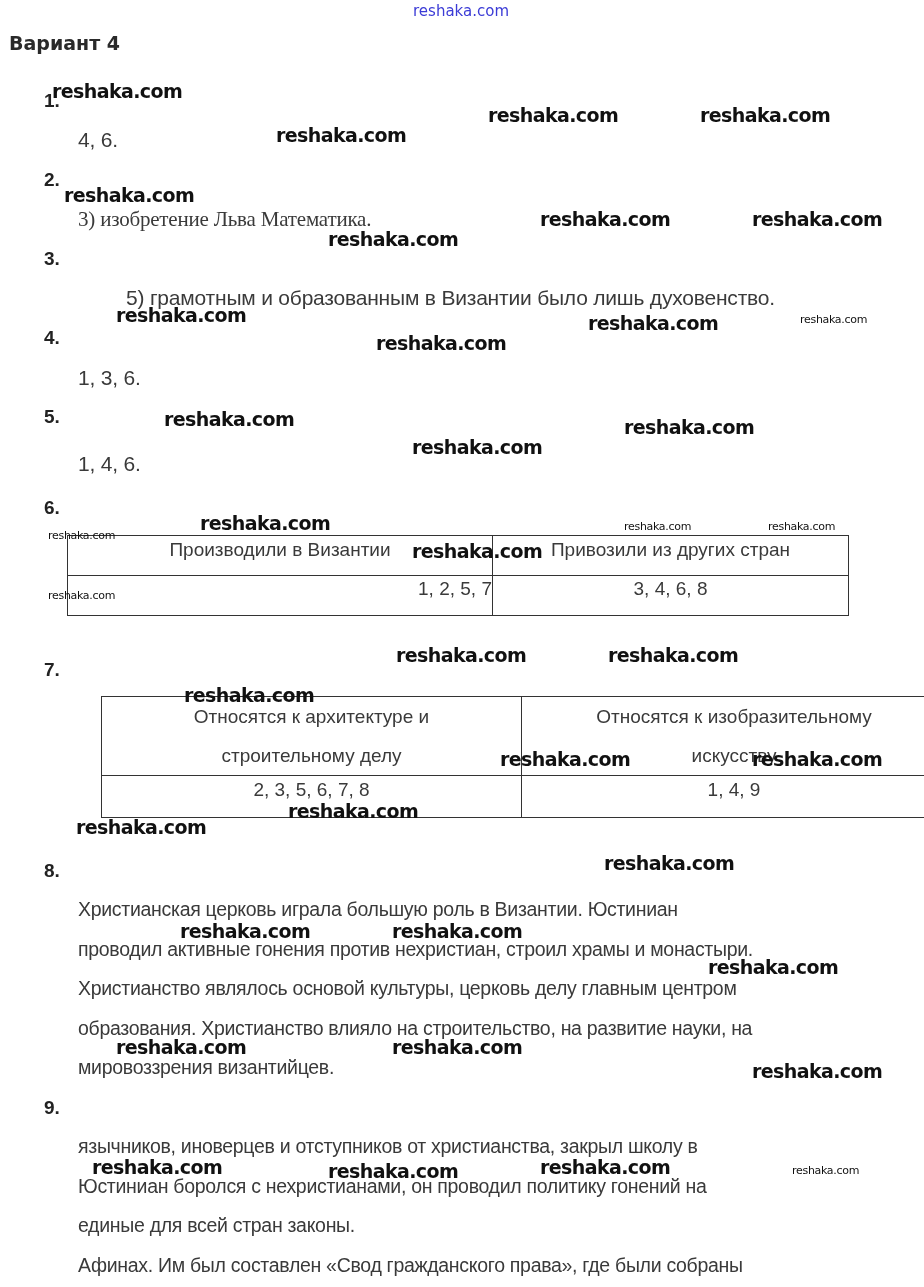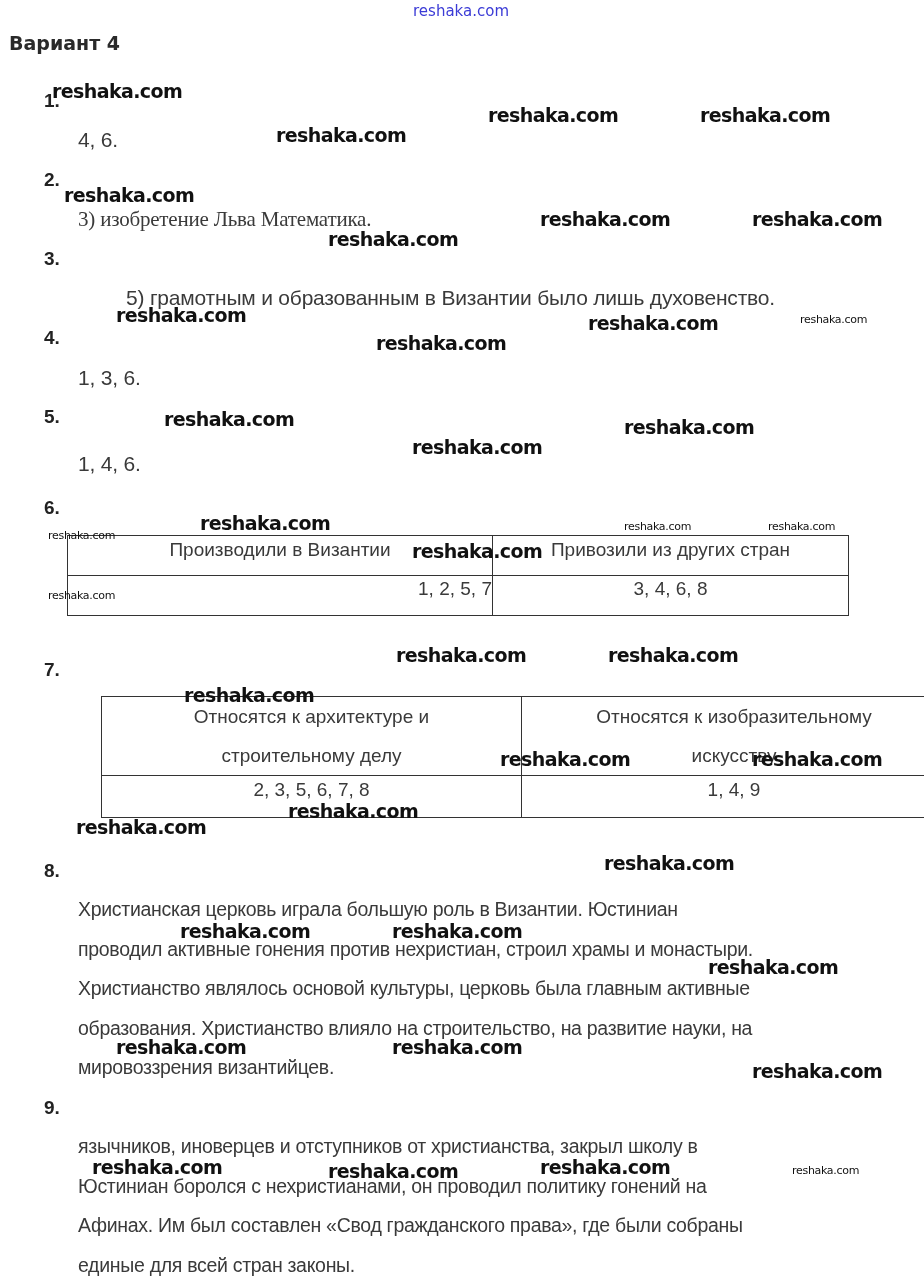--- a/index.html
+++ b/index.html
@@ -70,31 +70,31 @@
     <td style="padding-top:3px;">2, 3, 5, 6, 7, 8</td>
     <td style="padding-top:3px;">1, 4, 9</td>
   </tr>
 </tbody>
   </table>
 
 <div class="abs qnum" style="left:44px; top:860px;">8.</div>
 <div class="abs para" style="left:78px; top:890px;">
   <div>Христианская церковь играла большую роль в Византии. Юстиниан</div>
   <div>проводил активные гонения против нехристиан, строил храмы и монастыри.</div>
-  <div>Христианство являлось основой культуры, церковь была главным активные</div>
+  <div>Христианство являлось основой культуры, церковь делу главным центром</div>
   <div>образования. Христианство влияло на строительство, на развитие науки, на</div>
   <div>мировоззрения византийцев.</div>
 </div>
 
 <div class="abs qnum" style="left:44px; top:1097px;">9.</div>
 <div class="abs para" style="left:78px; top:1127px;">
   <div>язычников, иноверцев и отступников от христианства, закрыл школу в</div>
   <div>Юстиниан боролся с нехристианами, он проводил политику гонений на</div>
+  <div>единые для всей стран законы.</div>
   <div>Афинах. Им был составлен «Свод гражданского права», где были собраны</div>
-  <div>единые для всей стран законы.</div>
 </div>
 
 <div class="abs wm" style="left:52px; top:80px;">reshaka.com</div>
 <div class="abs wm" style="left:488px; top:104px;">reshaka.com</div>
 <div class="abs wm" style="left:700px; top:104px;">reshaka.com</div>
 <div class="abs wm" style="left:276px; top:124px;">reshaka.com</div>
 <div class="abs wm" style="left:64px; top:184px;">reshaka.com</div>
 <div class="abs wm" style="left:540px; top:208px;">reshaka.com</div>
 <div class="abs wm" style="left:752px; top:208px;">reshaka.com</div>
 <div class="abs wm" style="left:328px; top:228px;">reshaka.com</div>

